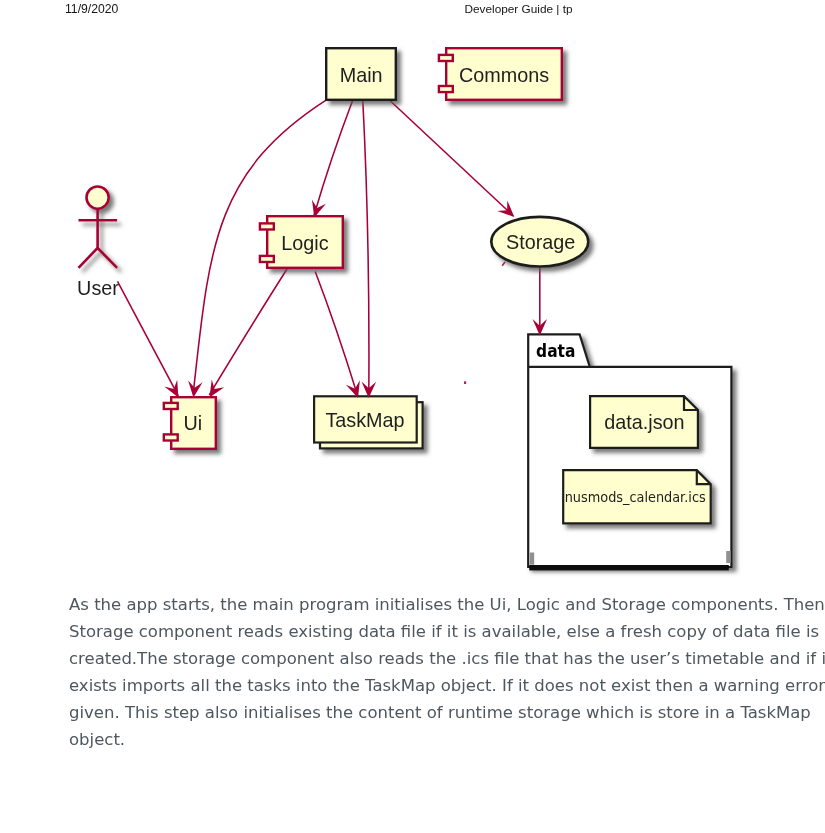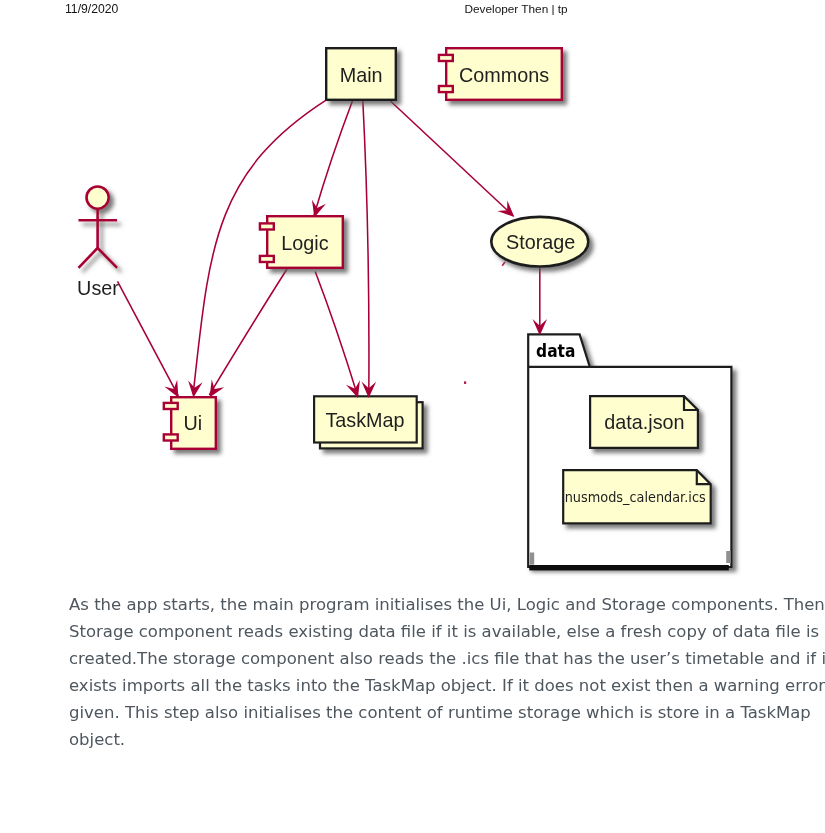--- a/index.html
+++ b/index.html
@@ -19,21 +19,21 @@
   text.nd { font-family:"Liberation Sans", sans-serif; font-size:19.8px; fill:#1f1f1f; }
   text.nd.sm { font-family:"DejaVu Sans", sans-serif; font-size:14px; }
   text.pkg { font-family:"DejaVu Sans", sans-serif; font-size:17.6px; font-weight:bold; fill:#000; }
 </style>
 </head>
 <body>
 
 <div class="page">
   <div class="hdr">
     <div class="hdr-date">11/9/2020</div>
-    <div class="hdr-title">Developer Then | tp</div>
+    <div class="hdr-title">Developer Guide | tp</div>
   </div>
   <div class="diagram">
    <svg width="825" height="580" viewBox="0 0 825 580" xmlns="http://www.w3.org/2000/svg">
     <defs>
       <filter id="sh" x="-40%" y="-40%" width="200%" height="200%">
         <feDropShadow dx="4" dy="4" stdDeviation="1.9" flood-color="#555555" flood-opacity="0.78"></feDropShadow>
       </filter>
     </defs>
 
     <g class="edges" fill="none" stroke="#A80036" stroke-width="1.55" stroke-linecap="butt">

